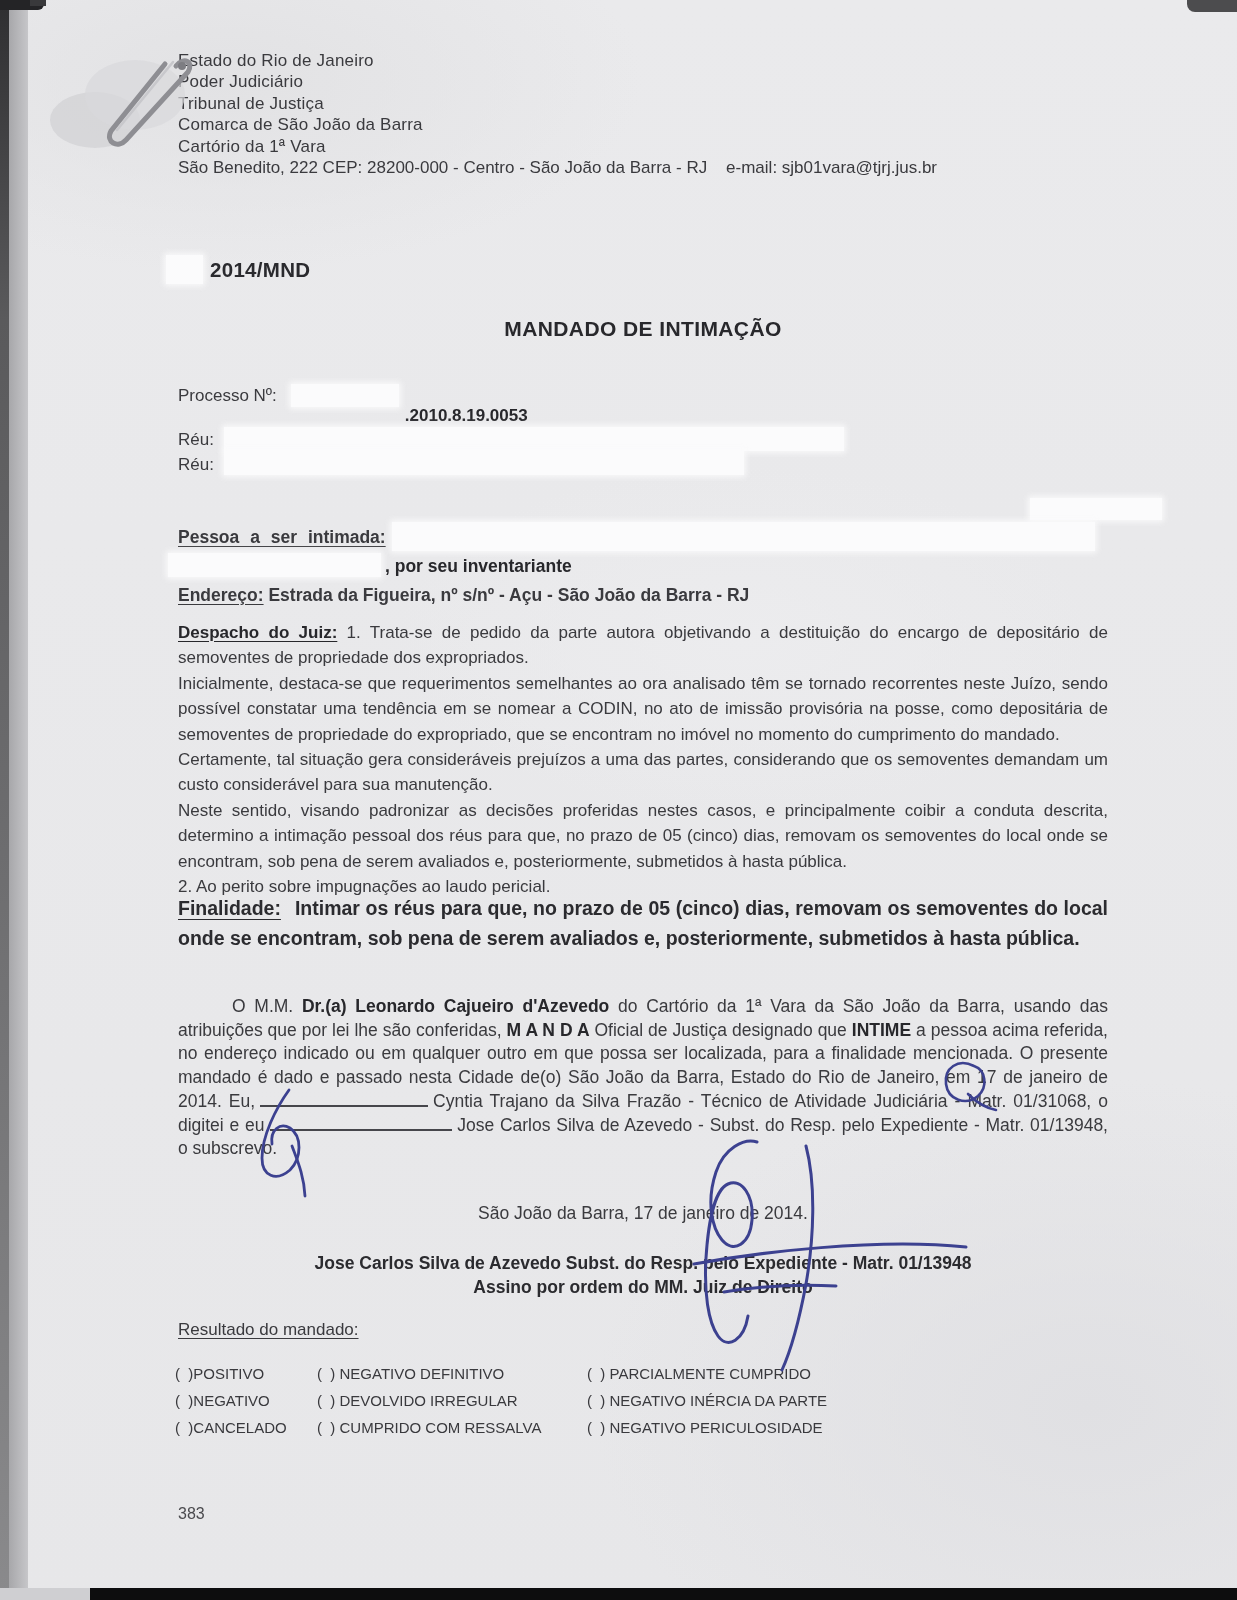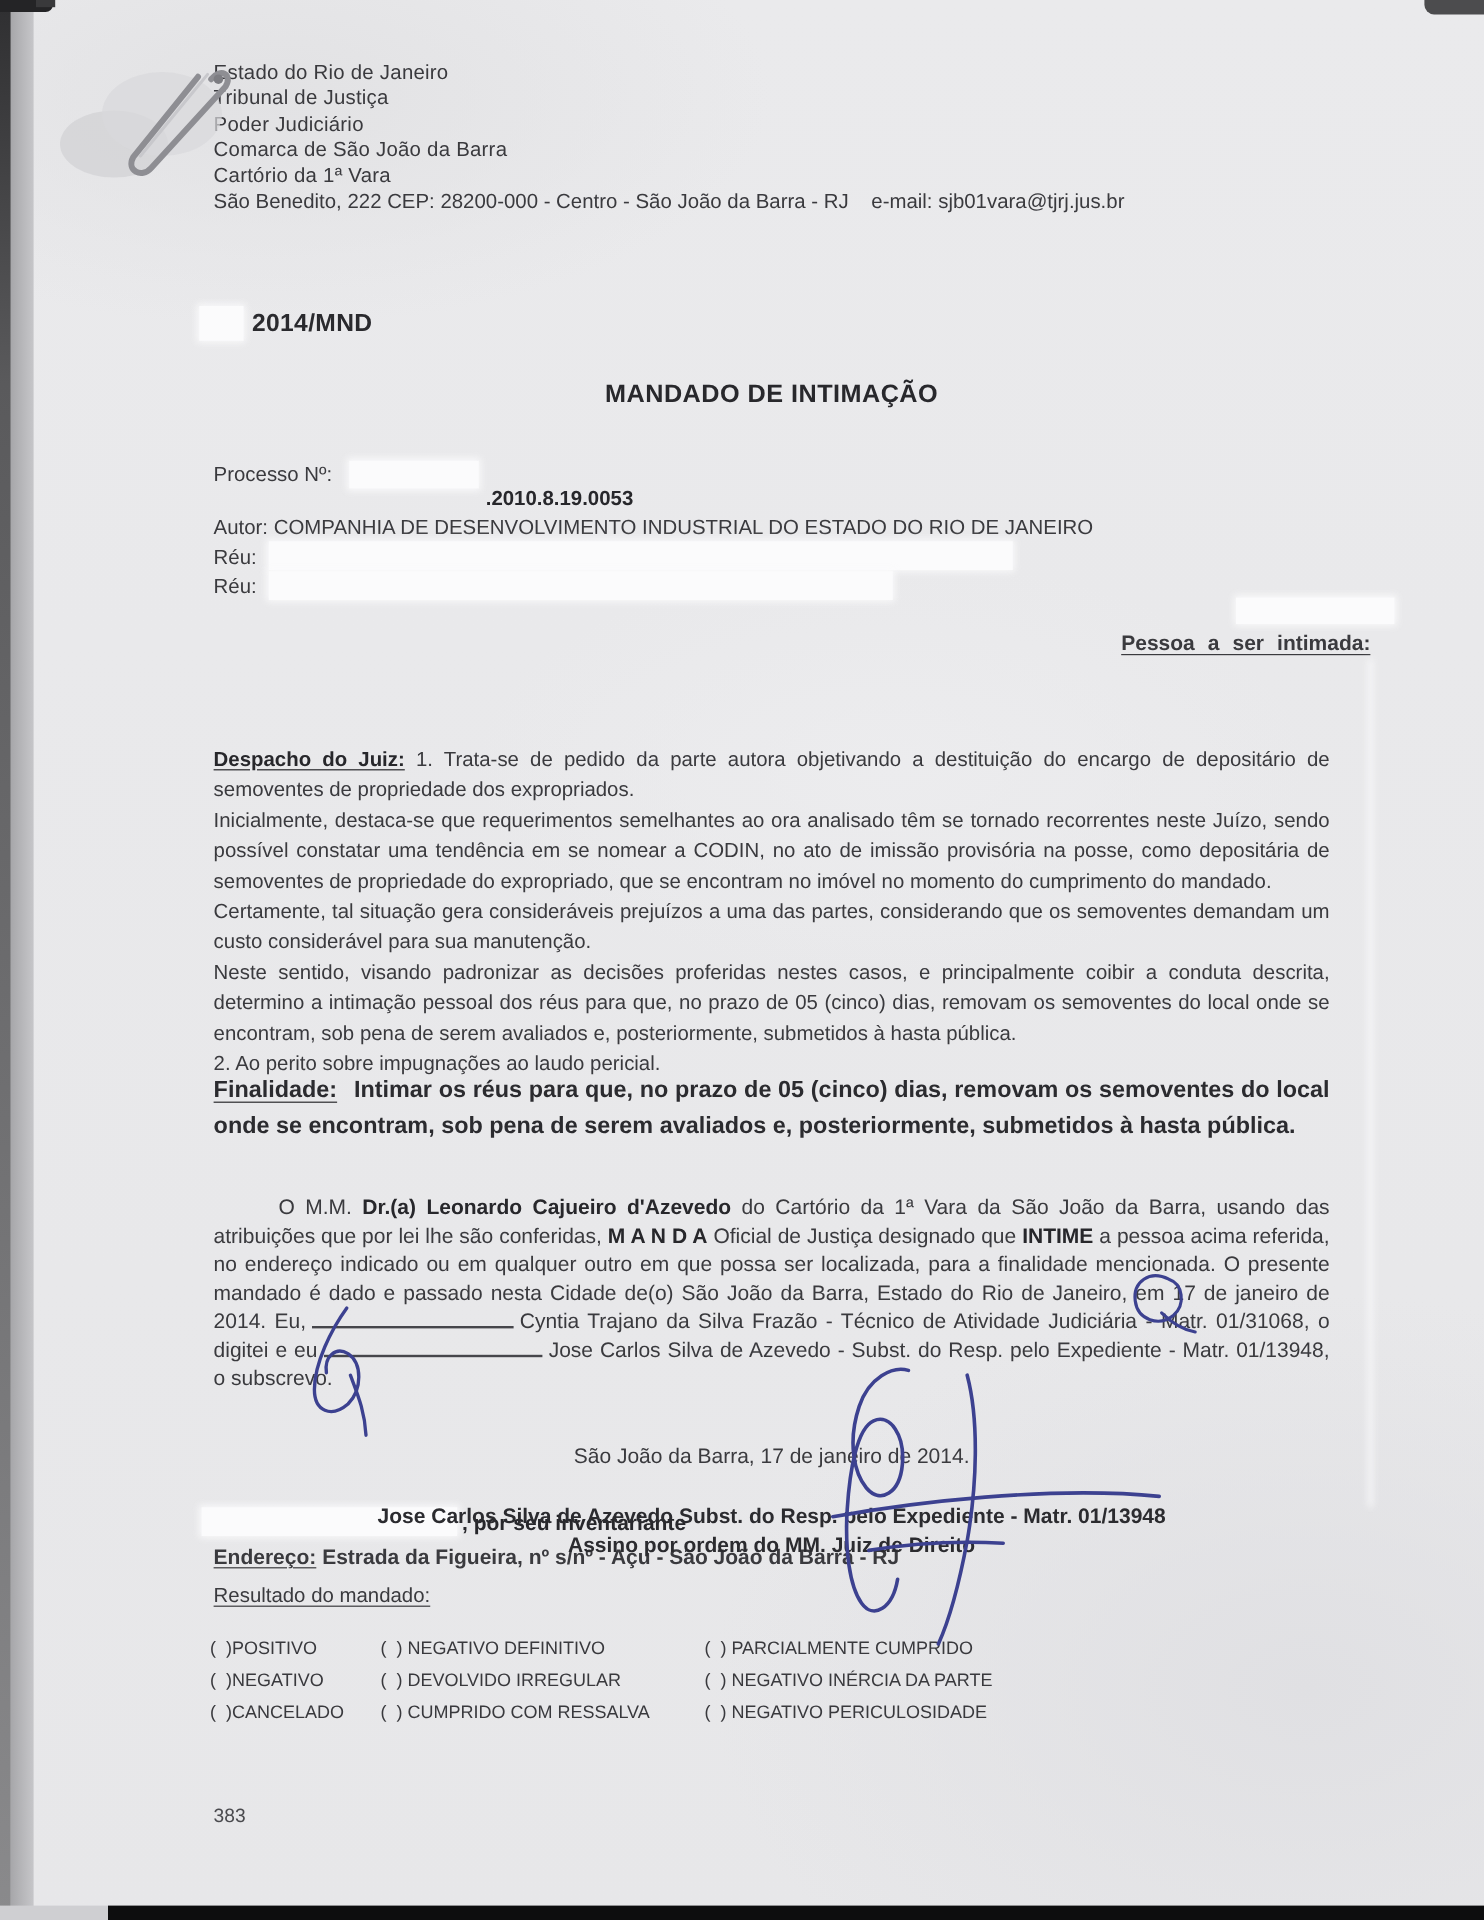--- a/index.html
+++ b/index.html
@@ -49,21 +49,21 @@
 
   .process-block{top:363px;font-size:17px;line-height:24.4px;}
   .process-line1{display:flex;align-items:center;}
   .proc-box{width:108px;height:23px;margin:0 6px 0 14px;}
   .classe{text-align:justify;}
   .reu-line .wb-inline{margin-left:10px;}
   .reu-box1{width:620px;}
   .reu-box2{width:520px;}
 
   .intimada-block{top:522px;font-size:17.5px;line-height:28.5px;}
-  .pessoa-line{display:flex;align-items:flex-end;flex-direction:column;}
+  .pessoa-line{display:flex;align-items:flex-end;}
   .pessoa-label{font-weight:bold;word-spacing:6px;white-space:nowrap;}
   .pessoa-box{flex:0 0 703px;height:29px;margin-left:6px;margin-bottom:0;}
   .inventariante-line{margin-top:1px;}
   .name-box{width:213px;height:24px;margin-left:-10px;margin-right:4px;}
   .endereco-line{font-weight:bold;}
 
   .despacho-block{top:620px;font-size:17px;line-height:25.4px;text-align:justify;}
   .despacho-block p{margin:0;}
 
   .finalidade-block{top:893px;font-size:19.5px;line-height:30px;font-weight:bold;color:#2b2b2f;text-align:justify;}
@@ -95,41 +95,40 @@
   <div class="edge-strip-dark"></div>
   <div class="edge-strip-light"></div>
   <div class="corner-mark-tl"></div>
   <div class="corner-mark-tl2"></div>
   <div class="corner-mark-tr"></div>
   <div class="bottom-bar-left"></div>
   <div class="bottom-bar"></div>
 
   <div class="abs col header-org">
     <div>Estado do Rio de Janeiro</div>
+    <div>Poder Judiciário</div>
     <div>Tribunal de Justiça</div>
-    <div>Poder Judiciário</div>
     <div>Comarca de São João da Barra</div>
     <div>Cartório da 1ª Vara</div>
   </div>
   <div class="abs col header-address">São Benedito, 222 CEP: 28200-000 - Centro - São João da Barra - RJ    e-mail: sjb01vara@tjrj.jus.br</div>
 
   <div class="abs ref-row">
     <span class="whitebox ref-box"></span>
     <span class="ref-code">2014/MND</span>
   </div>
 
   <div class="abs col doc-title">MANDADO DE INTIMAÇÃO</div>
 
   <div class="abs col process-block">
     <div class="process-line1">
       <span>Processo Nº:</span>
       <span class="whitebox proc-box"></span>
       <strong>.2010.8.19.0053</strong>
     </div>
-    <div>Autor: COMPANHIA DE DESENVOLVIMENTO INDUSTRIAL DO ESTADO DO RIO DE JANEIRO</div>
     <div class="reu-line">
       <span>Réu:</span><span class="whitebox wb-inline reu-box1"></span>
     </div>
     <div class="reu-line">
       <span>Réu:</span><span class="whitebox wb-inline reu-box2"></span>
     </div>
   </div>
 
   <div class="whitebox wb-abs" style="left:1030px;top:498px;width:132px;height:22px;"></div>
 

